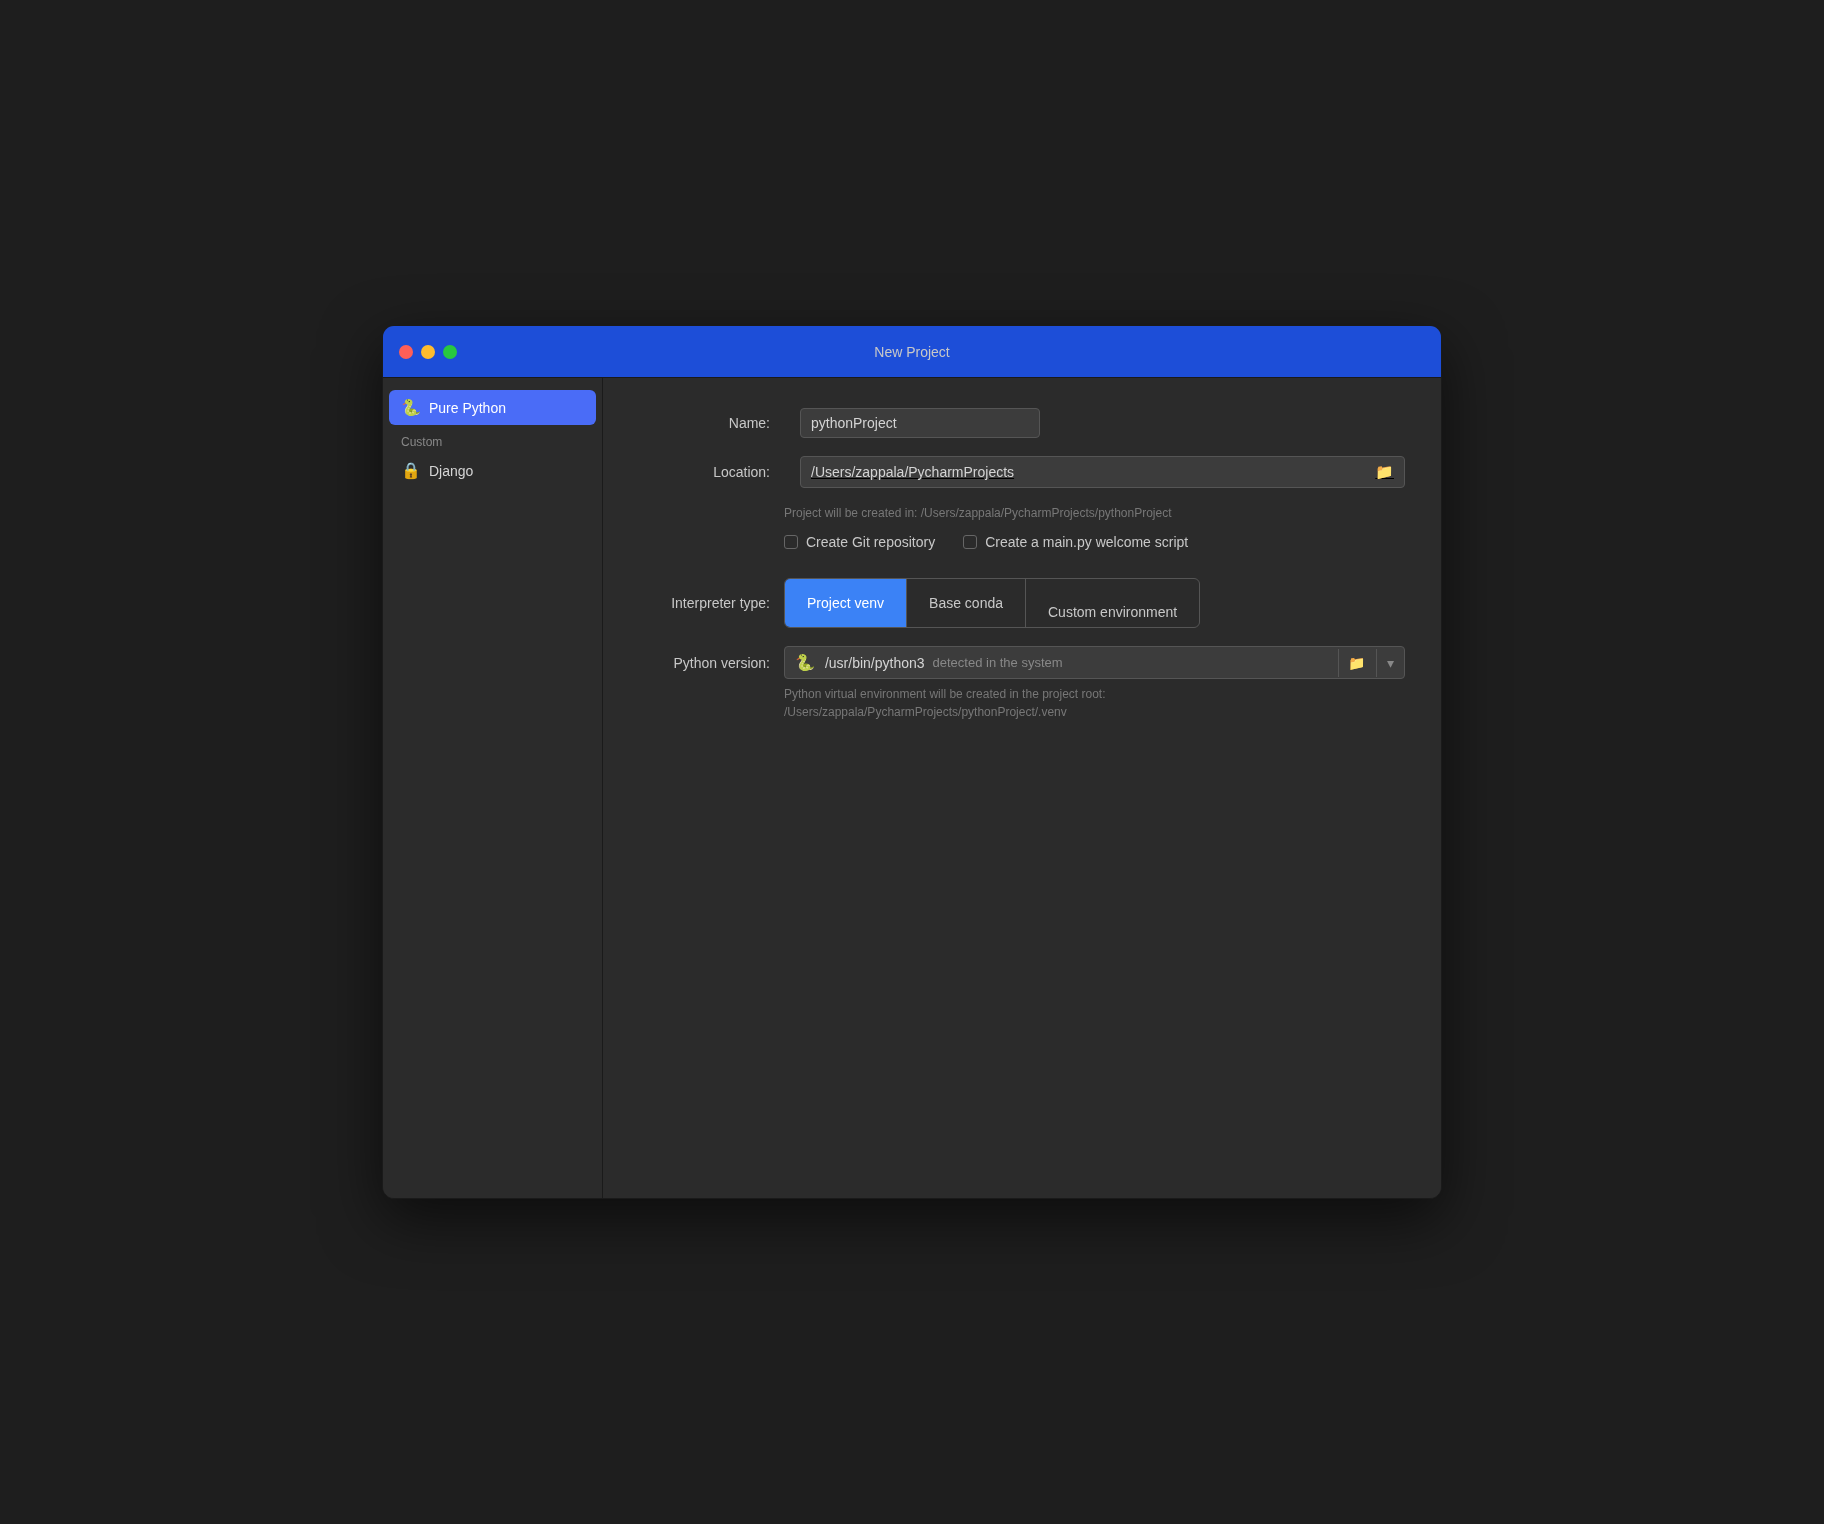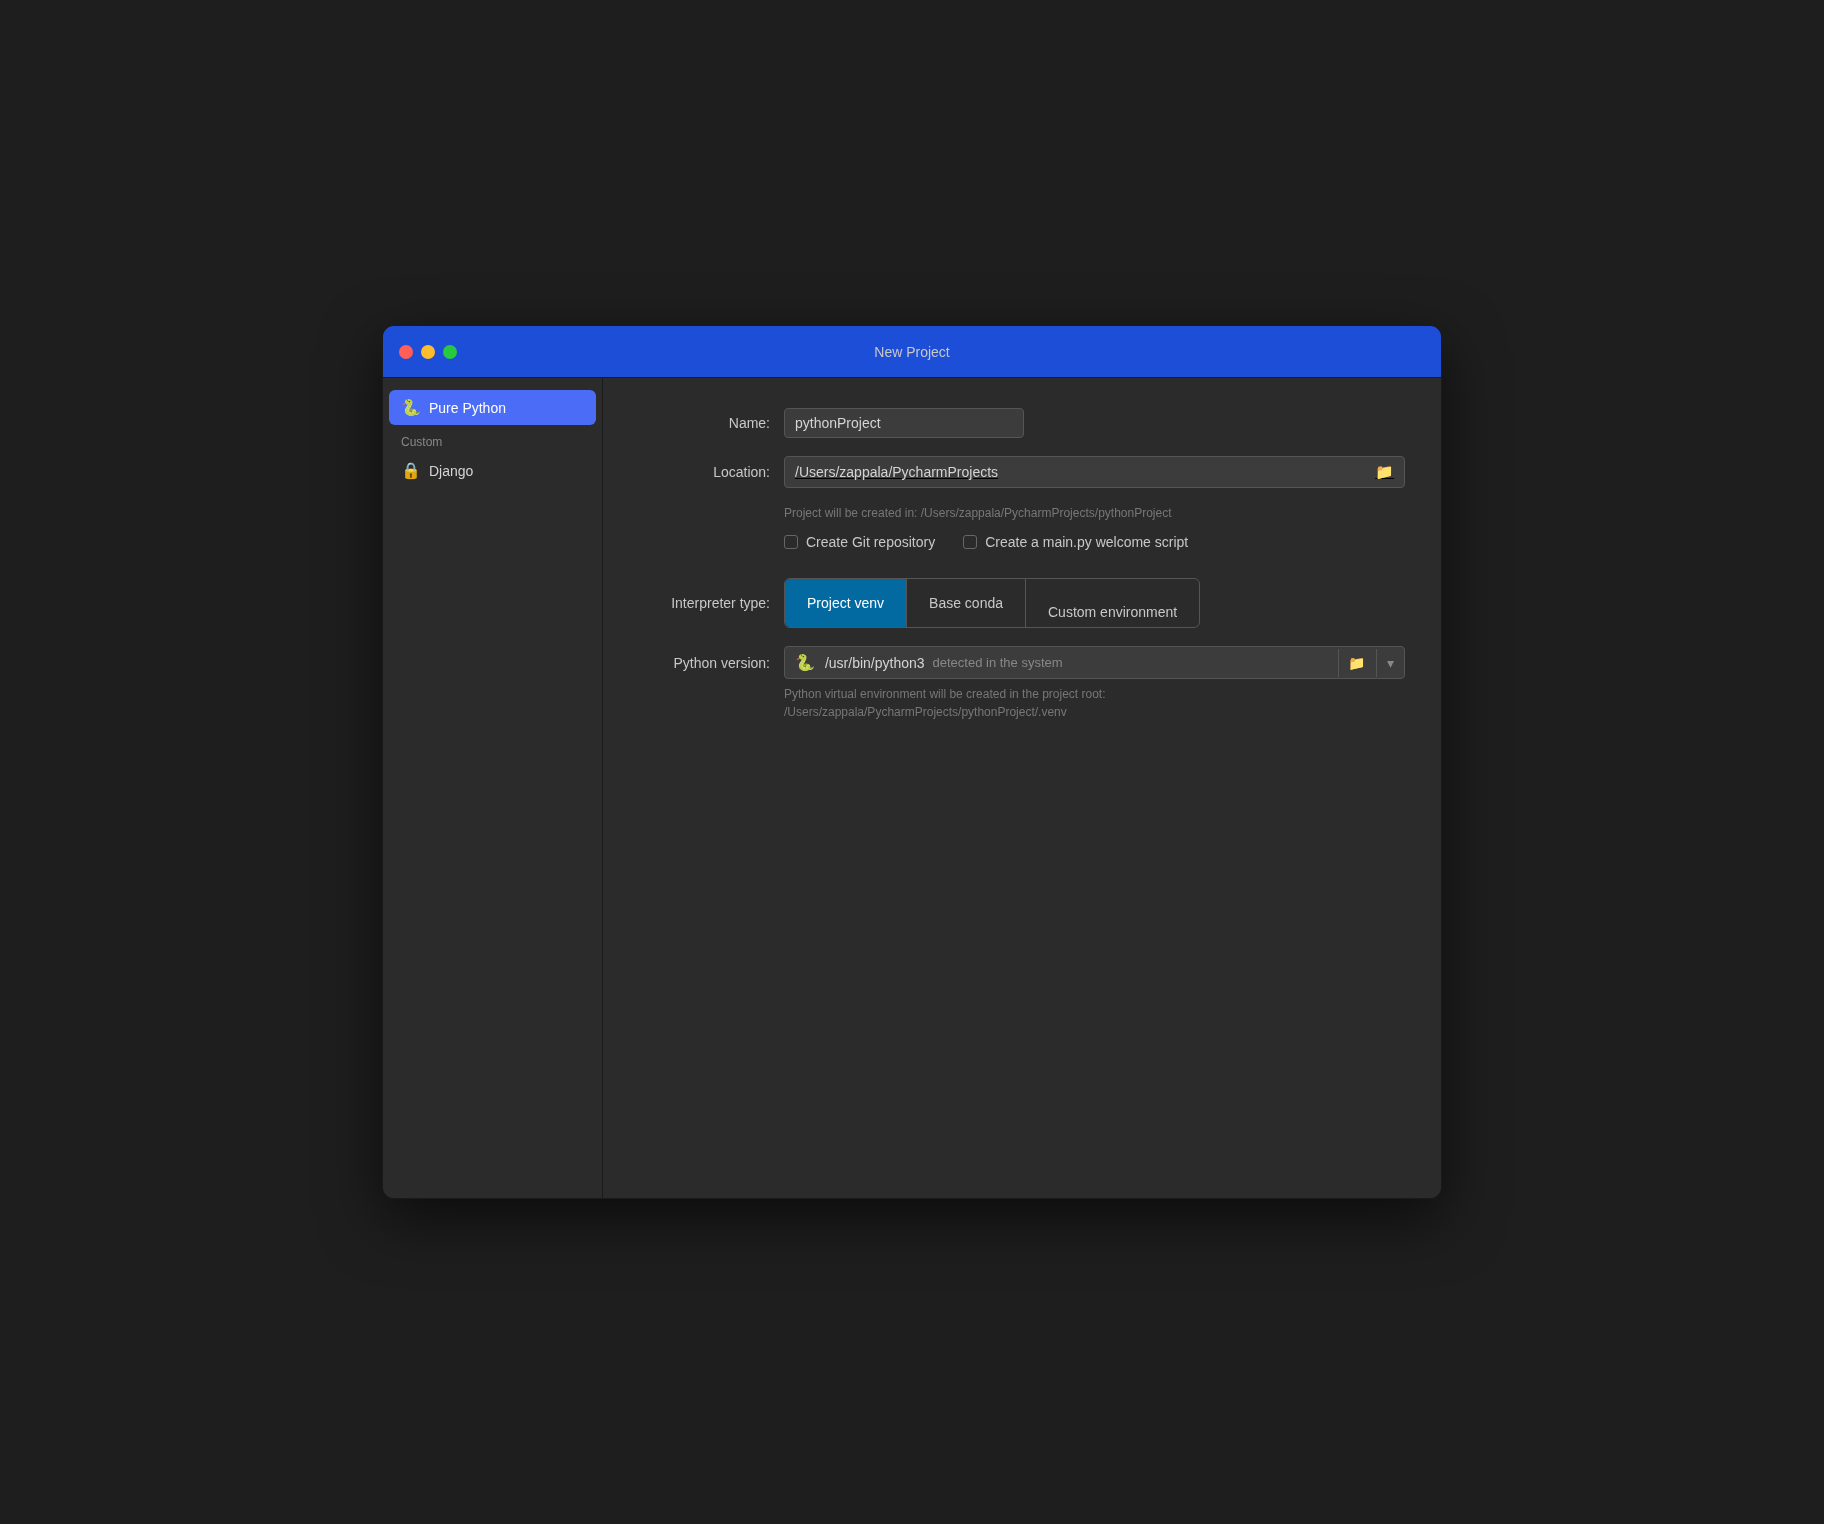--- a/index.html
+++ b/index.html
@@ -88,21 +88,21 @@
     }
     .main-panel {
       flex: 1;
       padding: 30px 36px;
       background: #2b2b2b;
     }
     .form-row {
       display: flex;
       align-items: center;
       margin-bottom: 18px;
-      gap: 0;
+      gap: 16px;
     }
     .form-label {
       color: #c8c8c8;
       font-size: 14px;
       width: 145px;
       flex-shrink: 0;
       text-align: right;
       padding-right: 14px;
     }
     .form-input {
@@ -183,21 +183,21 @@
       padding: 7px 22px;
       background: transparent;
       border: none;
       color: #c8c8c8;
       font-size: 14px;
       cursor: pointer;
       border-right: 1px solid #555;
     }
     .tab-btn:last-child { border-right: none; margin-top: 18px; }
     .tab-btn.active {
-      background: #0369a1;
+      background: #3b82f6;
       color: #fff;
     }
     .python-version-row {
       display: flex;
       align-items: center;
       margin-bottom: 6px;
     }
     .python-version-text {
       color: #d4d4d4;
       font-size: 14px;

